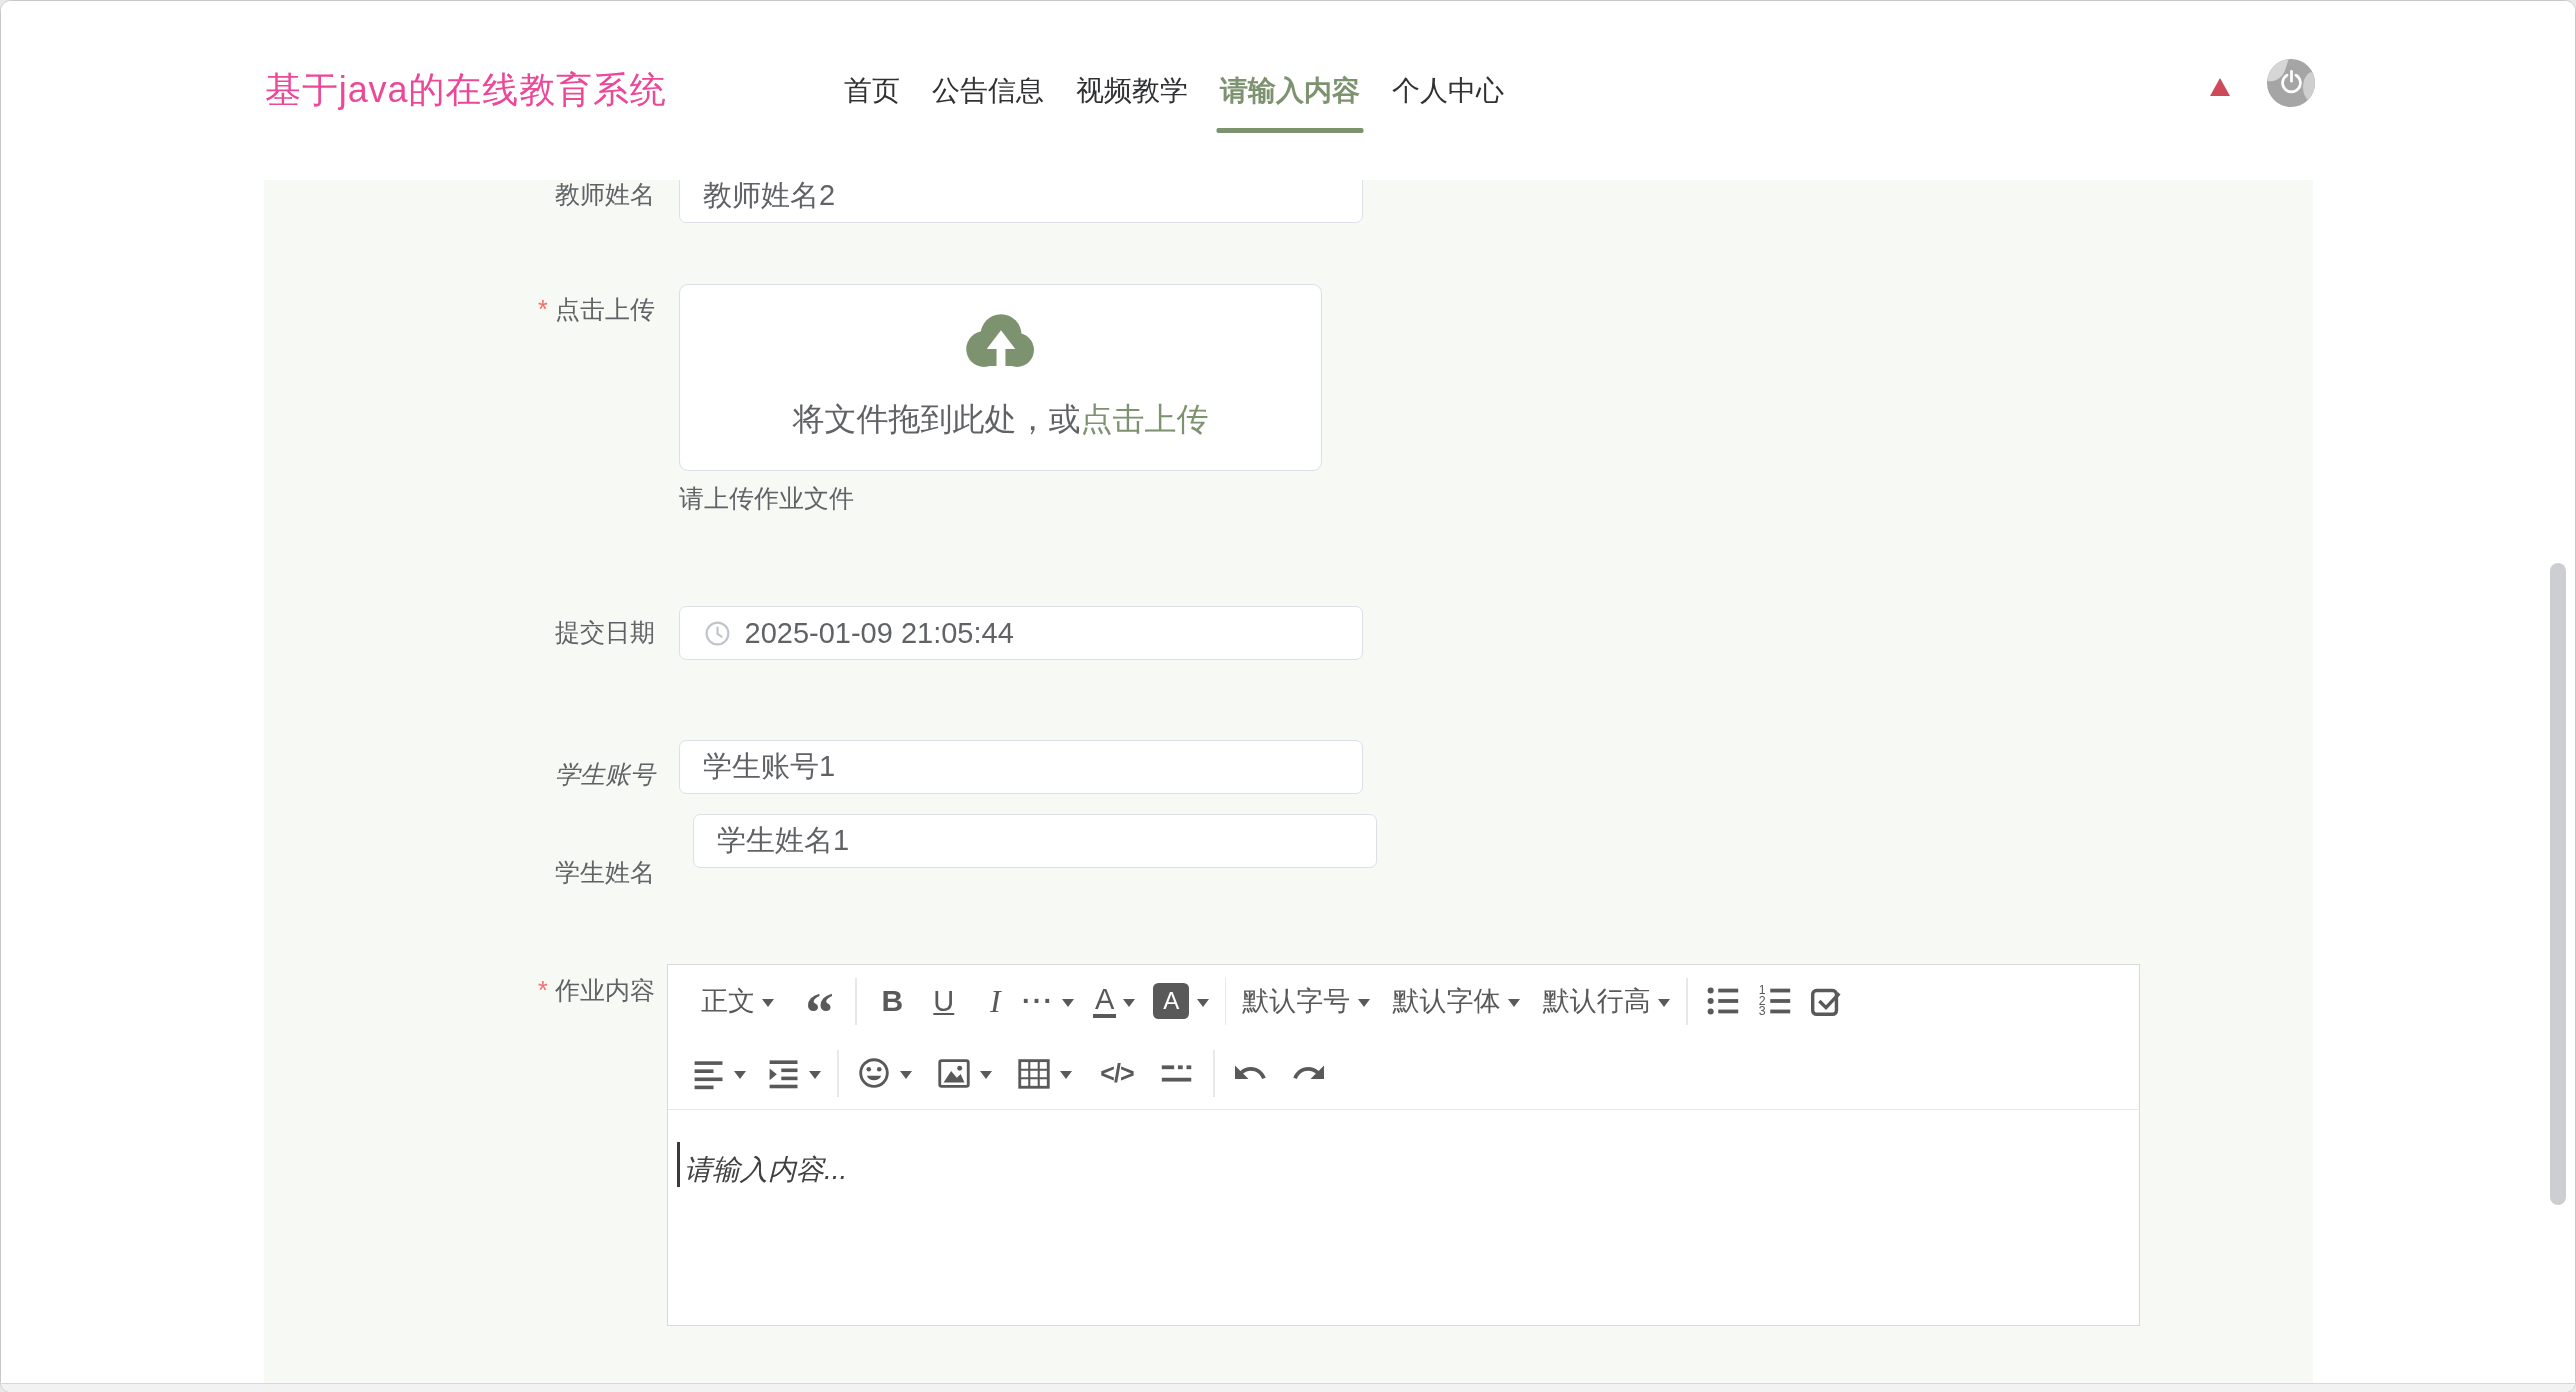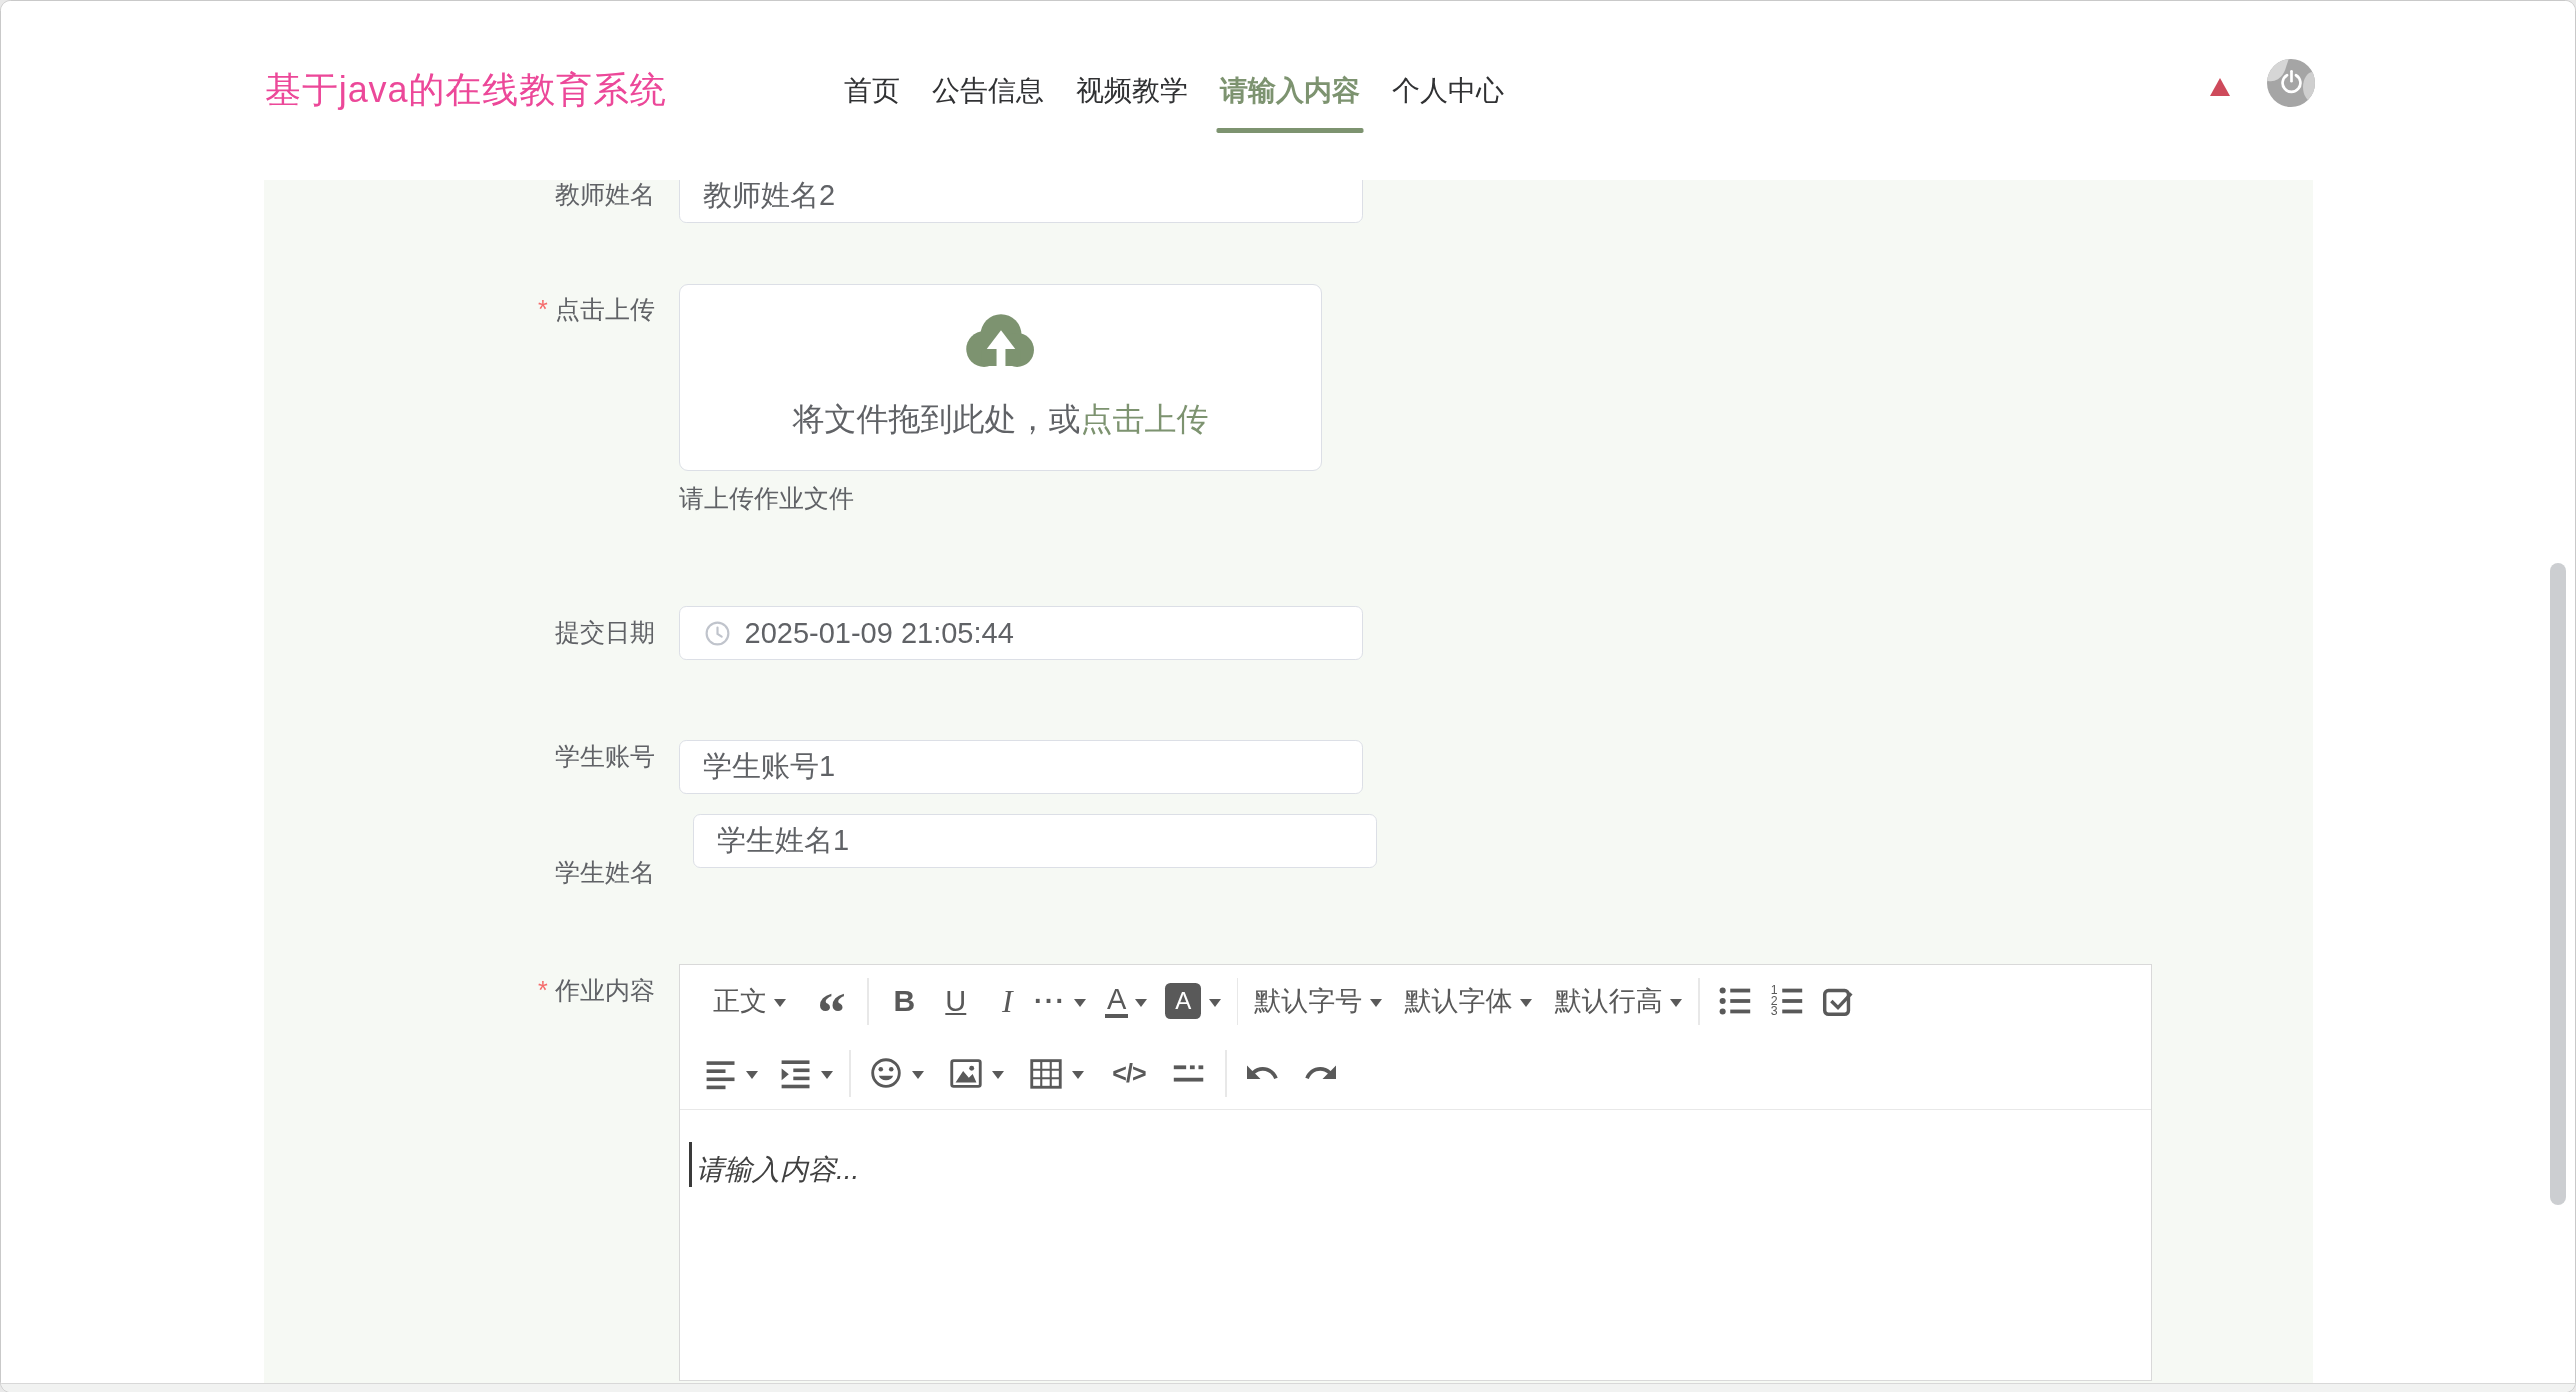--- a/index.html
+++ b/index.html
@@ -34,21 +34,21 @@
   .input{position:absolute;left:415px;width:684px;height:54px;background:#fff;
          border:1.8px solid #dcdfe6;border-radius:7.2px;box-sizing:border-box;
          display:flex;align-items:center;padding:0 23px;font-size:29px;color:#606266;gap:12.5px;}
   .upload-box{position:absolute;left:415px;top:104px;width:643px;height:187px;background:#fff;
               border:1.8px solid #dcdfe6;border-radius:9px;box-sizing:border-box;cursor:pointer;
               display:flex;flex-direction:column;align-items:center;}
   .upload-text{margin-top:14px;font-size:32px;color:#606266;}
   .upload-link{color:#7d9370;cursor:pointer;}
   .upload-hint{position:absolute;left:415px;top:302px;font-size:25px;color:#606266;}
   
-  .editor{position:absolute;left:415px;top:784px;width:1473px;height:417px;background:#fff;
+  .editor{position:absolute;left:403px;top:784px;width:1473px;height:362px;background:#fff;
           border:1.8px solid #d9d9d9;box-sizing:border-box;}
   .toolbar{border-bottom:1.8px solid #e8e8e8;}
   .tb-row{height:72px;display:flex;align-items:center;padding-left:23px;color:#595959;}
   .tb-btn{height:50px;min-width:39px;display:flex;align-items:center;justify-content:center;
           cursor:pointer;font-size:27px;color:#595959;gap:7.2px;}
   .tb-div{width:1.8px;height:47px;background:#e8e8e8;margin:0 16px;}
   .caret{width:0;height:0;border-left:6.3px solid transparent;border-right:6.3px solid transparent;
          border-top:8px solid #595959;margin-top:3.6px;}
   .tb-quote{font-family:"Liberation Serif","DejaVu Serif",serif;font-size:57px;font-weight:700;
             line-height:18px;padding-top:23px;}
@@ -130,21 +130,21 @@
       <span>提交日期</span>
     </div>
     <div class="input" style="top:426px;">
       <svg width="29" height="29" viewBox="0 0 32 32">
         <circle cx="16" cy="16" r="12" stroke="#c0c4cc" stroke-width="2.4" fill="none"></circle>
         <path d="M16 9.5v7l4.6 3" stroke="#c0c4cc" stroke-width="2.4" fill="none" stroke-linecap="round"></path>
       </svg>
       <span>2025-01-09 21:05:44</span>
     </div>
 
-    <div class="f-label" style="top:555px;">
+    <div class="f-label" style="top:573px;font-style:italic;">
       <span>学生账号</span>
     </div>
     <div class="input" style="top:560px;">
       <span>学生账号1</span>
     </div>
 
     <div class="f-label" style="top:671px;">
       <span>学生姓名</span>
     </div>
     <div class="input" style="top:634px;margin-left:14px;">

